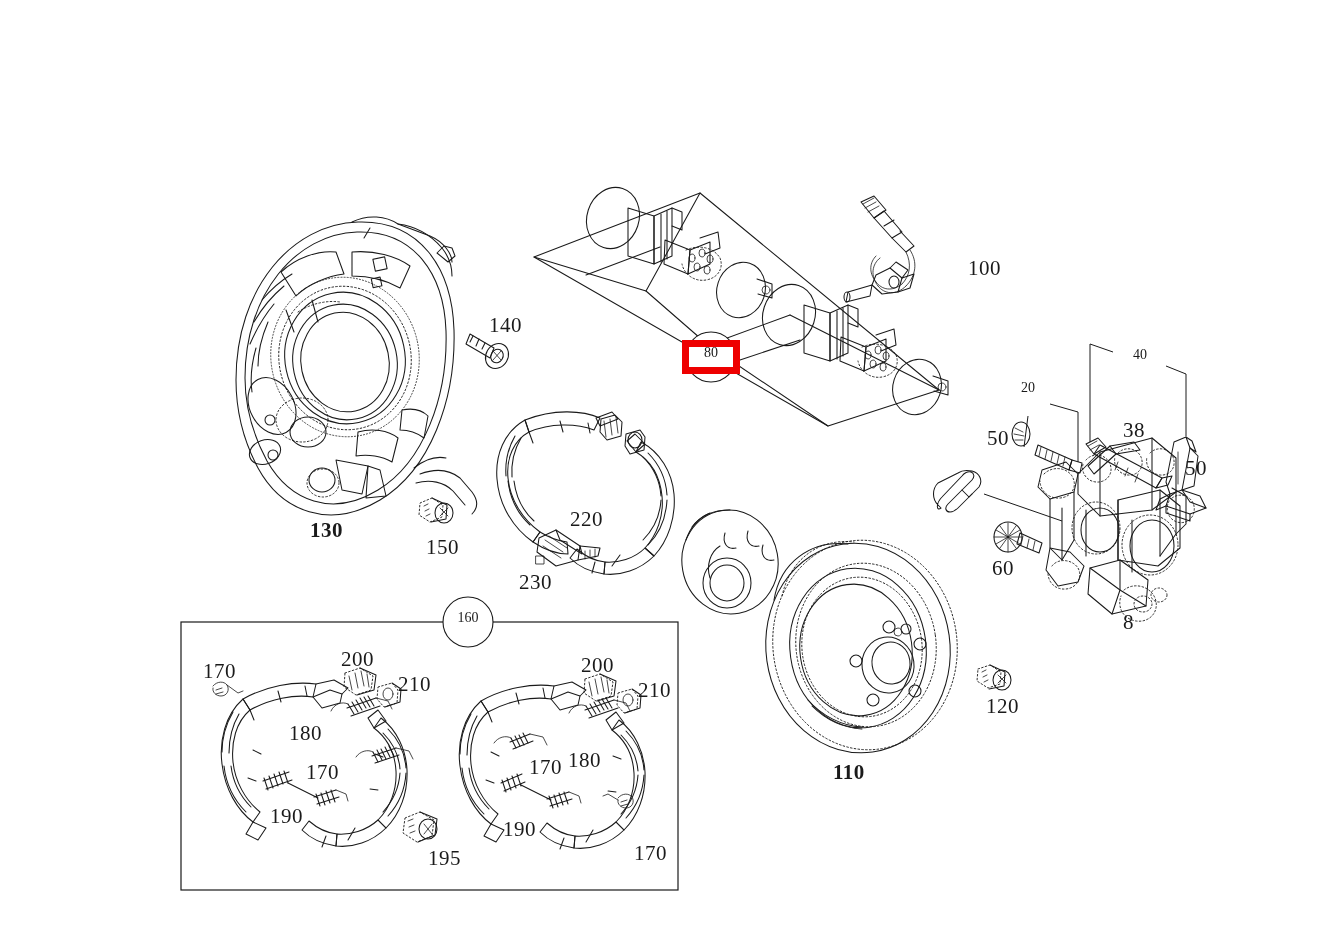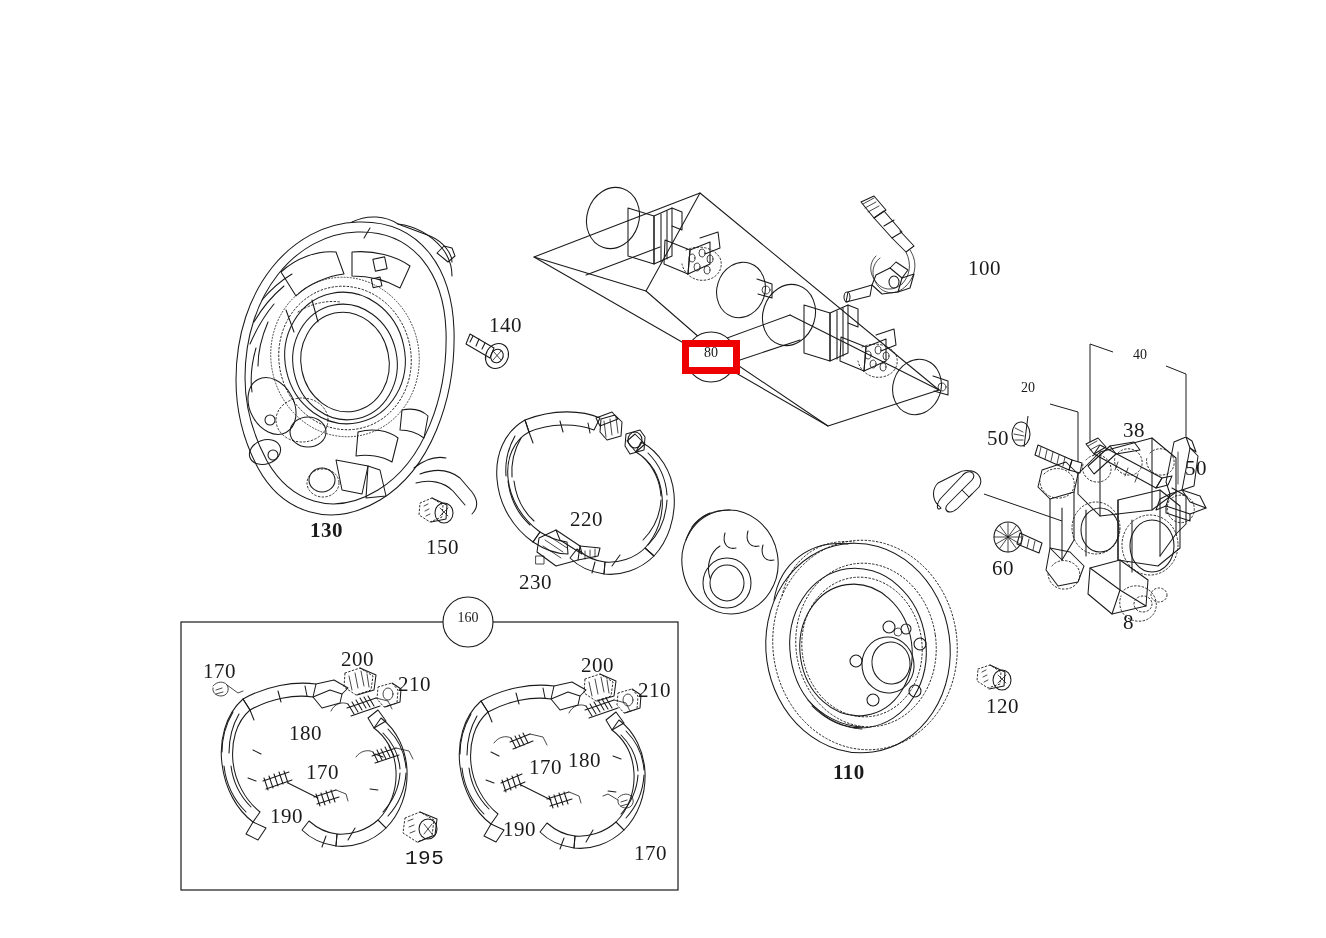--- a/index.html
+++ b/index.html
@@ -499,21 +499,21 @@
   <div class="lbl" id="lbl-p150" style="left: 426px; top: 537px;">150</div>
   <div class="lbl" id="lbl-p220" style="left: 570px; top: 509px; text-align: right;">220</div>
   <div class="lbl" id="lbl-p230" style="left: 519px; top: 572px;">230</div>
 
   <div class="lbl" id="lbl-i170a" style="left: 203px; top: 661px;">170</div>
   <div class="lbl" id="lbl-i200a" style="left: 341px; top: 649px;">200</div>
   <div class="lbl" id="lbl-i210a" style="left: 398px; top: 674px;">210</div>
   <div class="lbl" id="lbl-i180a" style="left: 289px; top: 723px;">180</div>
   <div class="lbl" id="lbl-i170b" style="left: 306px; top: 762px;">170</div>
   <div class="lbl" id="lbl-i190a" style="left: 270px; top: 806px;">190</div>
-  <div class="lbl" id="lbl-i195" style="left: 405px; top: 848px; font-family: Liberation Mono, monospace;">195</div>
+  <div class="lbl" id="lbl-i195" style="left: 428px; top: 848px;">195</div>
   <div class="lbl" id="lbl-i200b" style="left: 581px; top: 655px;">200</div>
   <div class="lbl" id="lbl-i210b" style="left: 638px; top: 680px;">210</div>
   <div class="lbl" id="lbl-i170c" style="left: 529px; top: 757px;">170</div>
   <div class="lbl" id="lbl-i180b" style="left: 568px; top: 750px;">180</div>
   <div class="lbl" id="lbl-i190b" style="left: 503px; top: 819px;">190</div>
   <div class="lbl" id="lbl-i170d" style="left: 634px; top: 843px;">170</div>
 
 </div>
 
 </body></html>

